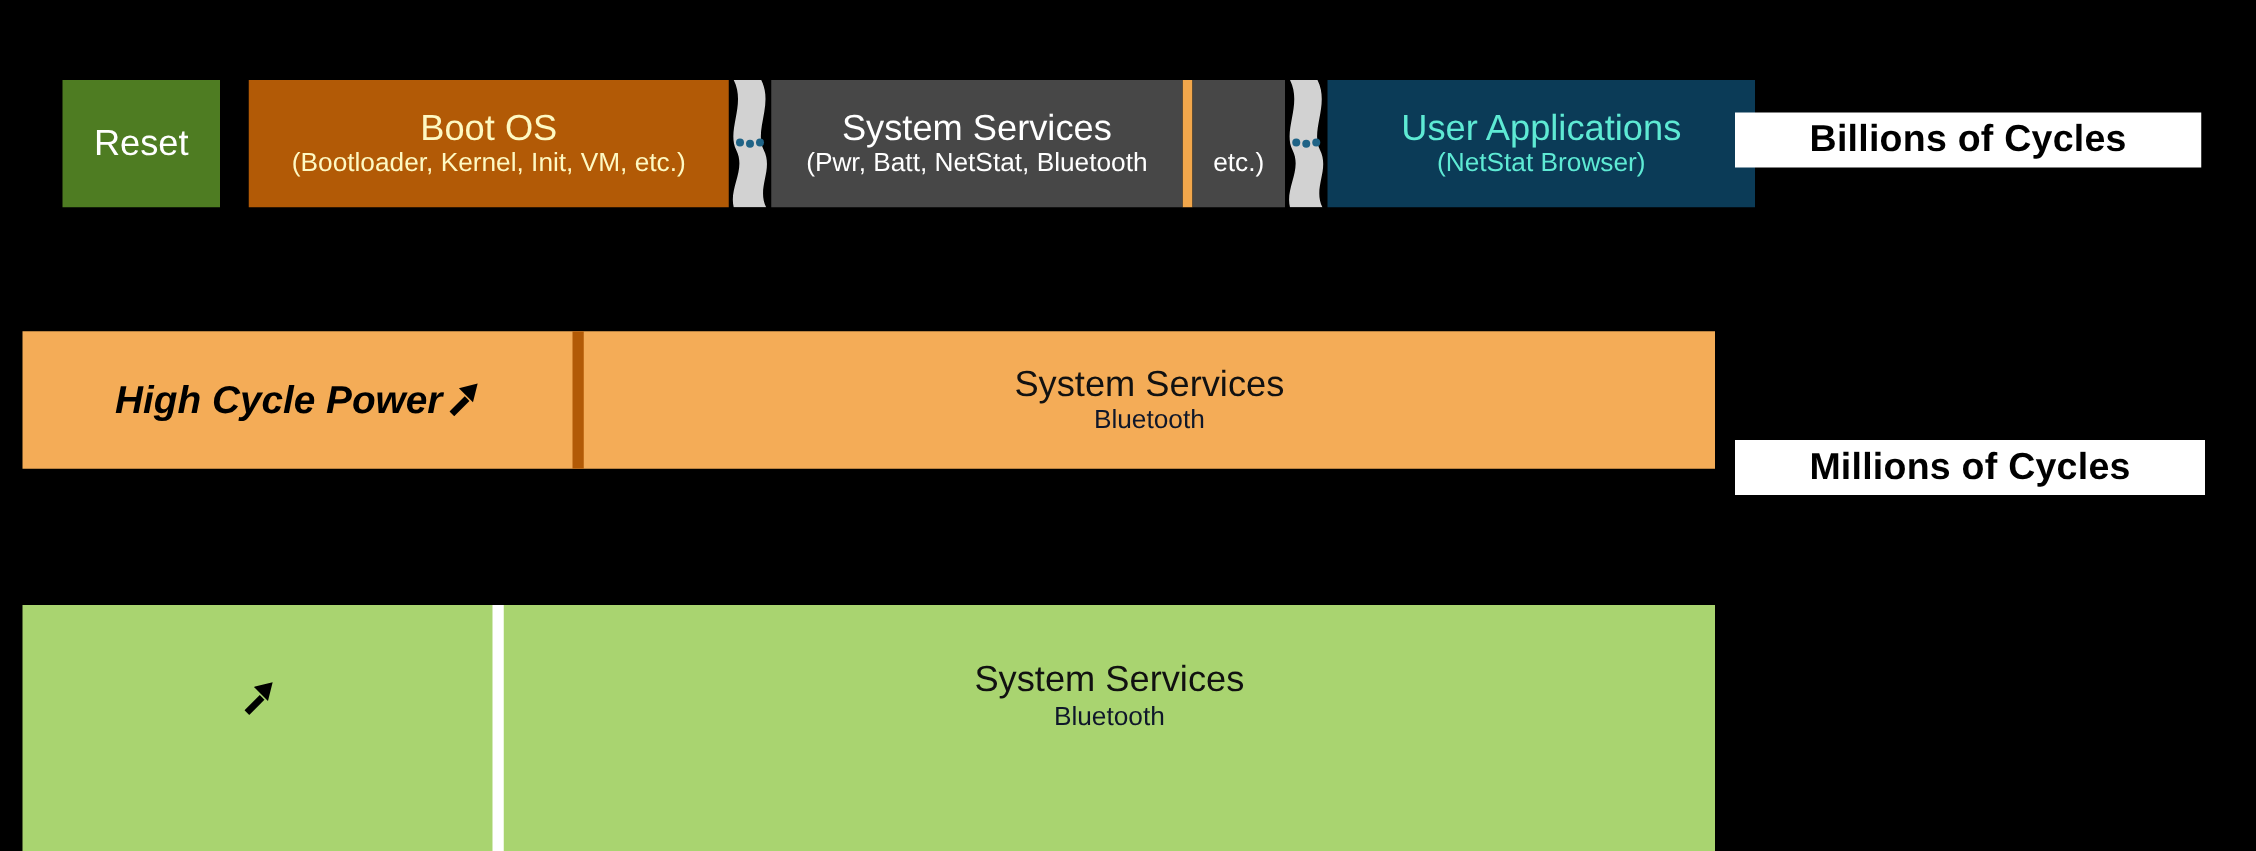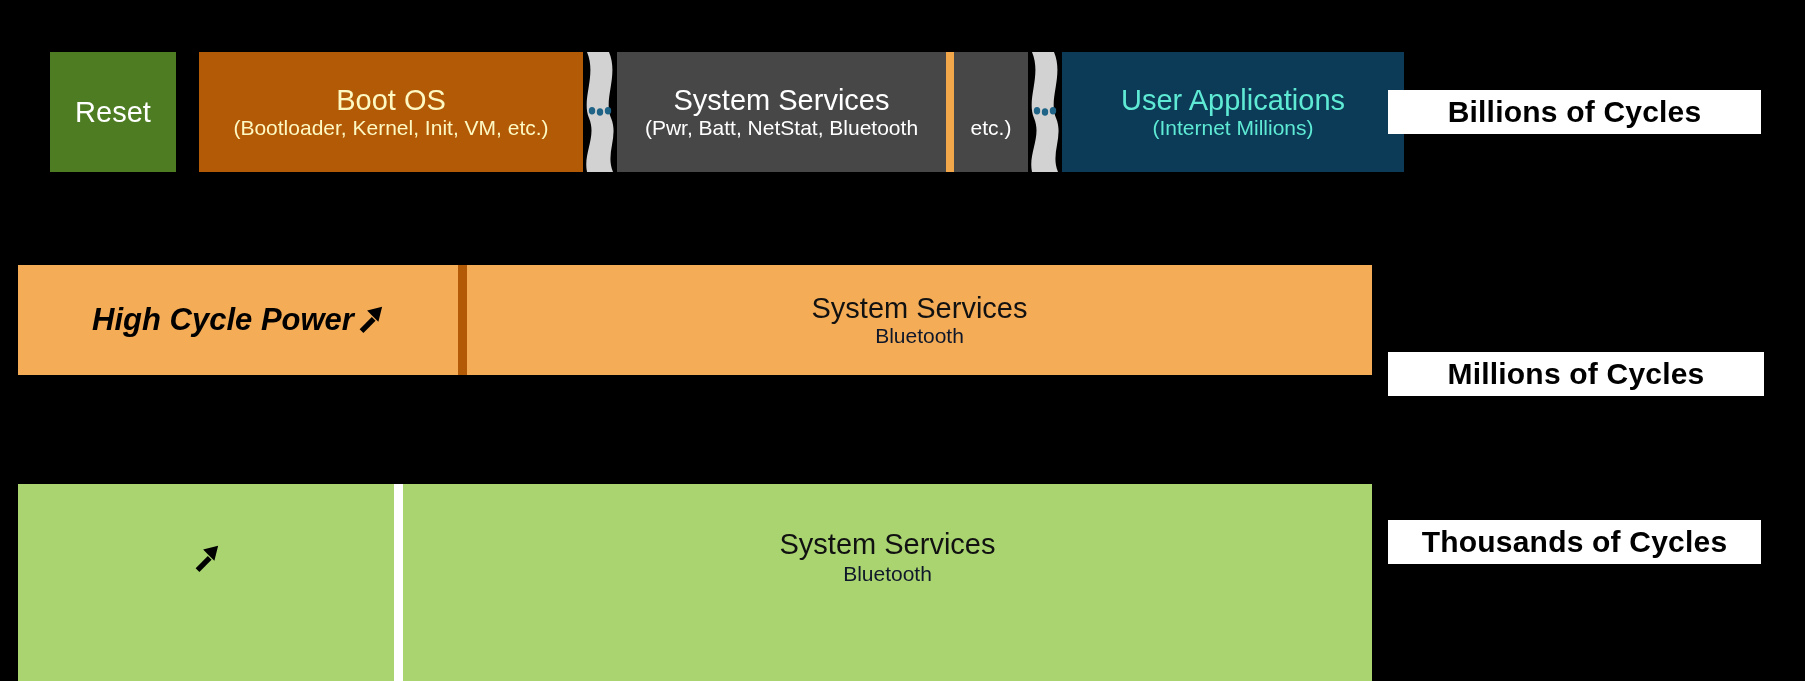--- a/index.html
+++ b/index.html
@@ -55,21 +55,21 @@
   .scale{position:absolute;background:#ffffff;display:flex;
          align-items:center;justify-content:center;}
   .scale span{font-size:30px;font-weight:bold;color:#000;white-space:nowrap;
               letter-spacing:.2px;}
 </style>
 </head>
 <body>
 
 <div class="stage">
 
-  <div class="bar" style="left:18px;top:52px;width:1354px;height:120px;padding-left:32px;">
+  <div class="bar" style="left:18px;top:64px;width:1354px;height:102px;padding-left:32px;">
 
     <div class="seg c-reset" style="flex:0 0 126px;">
       <div class="t1">Reset</div>
     </div>
 
     <div class="sep-black"></div>
 
     <div class="seg c-boot" style="flex:0 0 384px;">
       <div class="t1">Boot OS</div>
       <div class="t2">(Bootloader, Kernel, Init, VM, etc.)</div>
@@ -103,21 +103,21 @@
       </svg>
       <svg viewBox="0 0 34 102" preserveAspectRatio="none">
         <circle cx="9" cy="50" r="3.2" fill="#1f6386"></circle>
         <circle cx="17" cy="51" r="3.2" fill="#1f6386"></circle>
         <circle cx="25" cy="50" r="3.2" fill="#1f6386"></circle>
       </svg>
     </div>
 
     <div class="seg c-user" style="flex:1 1 auto;">
       <div class="t1">User Applications</div>
-      <div class="t2">(Internet Millions)</div>
+      <div class="t2">(NetStat Browser)</div>
     </div>
   </div>
 
   <div class="scale" style="left:1388px;top:90px;width:373px;height:44px;">
     <span>Billions of Cycles</span>
   </div>
 
   <div class="bar bar2" style="left:18px;top:265px;width:1354px;height:110px;">
 
     <div class="seg lbl dark-txt" style="flex:0 0 440px;">
@@ -154,17 +154,14 @@
     </div>
 
     <div class="sep-white"></div>
 
     <div class="seg lbl dark-txt" style="flex:1 1 auto;">
       <div class="t1" style="margin-top:-50px;">System Services</div>
       <div class="t2" style="margin-top:2px;">Bluetooth</div>
     </div>
   </div>
 
-  <div class="scale" style="left:1388px;top:520px;width:373px;height:44px;">
-    <span>Thousands of Cycles</span>
-  </div>
 
 </div>
 
 </body></html>

